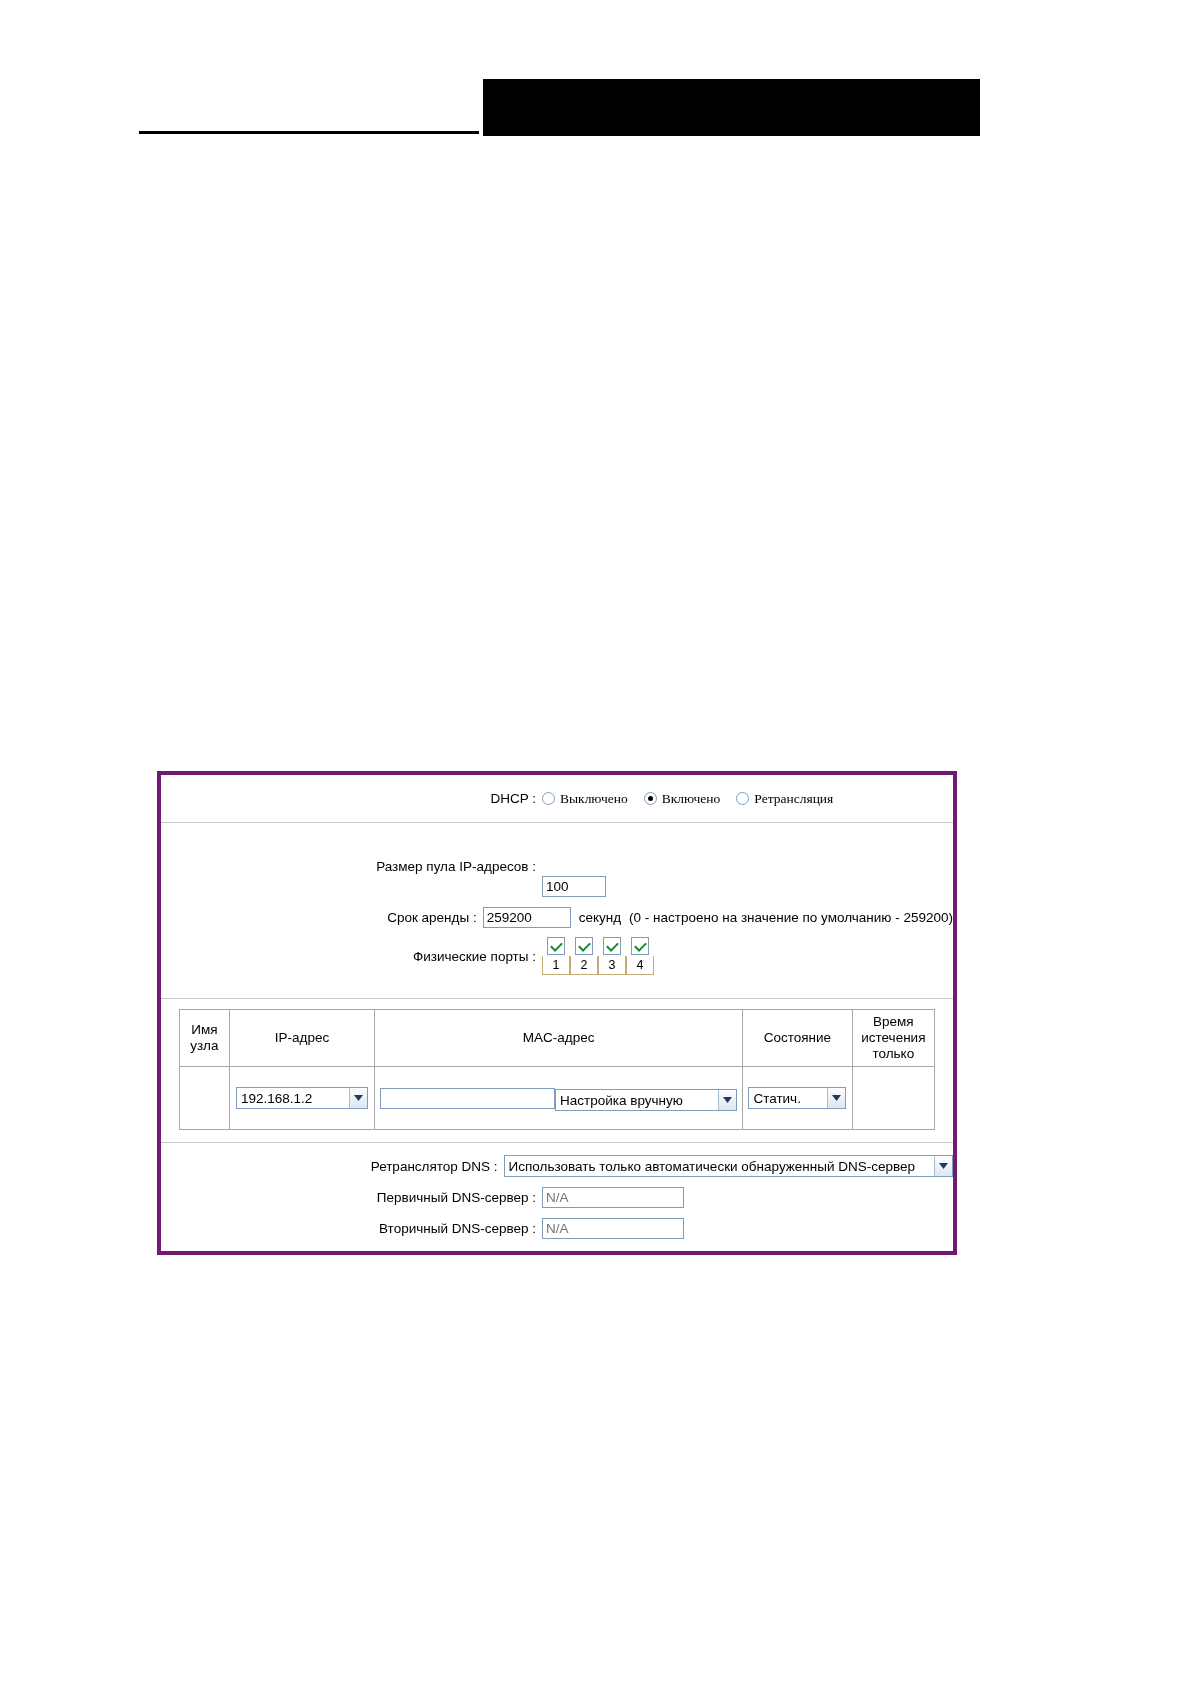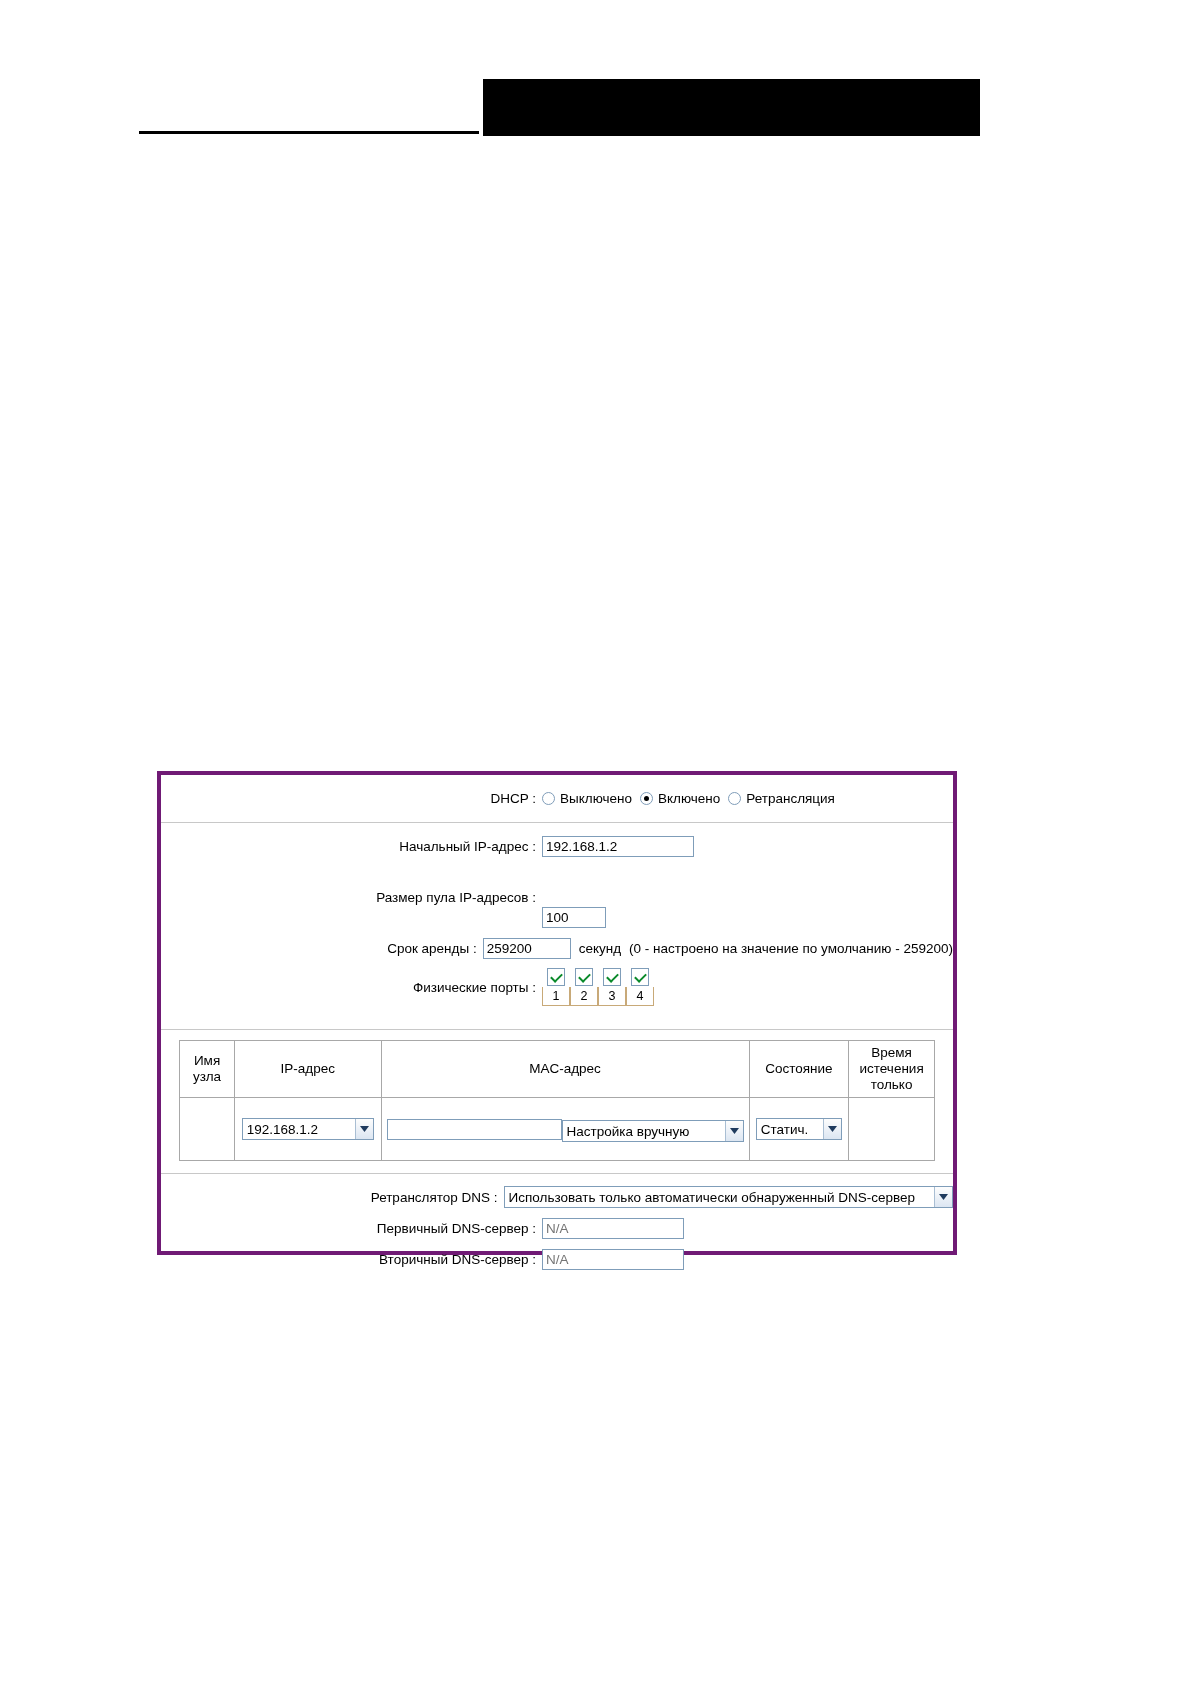--- a/index.html
+++ b/index.html
@@ -62,21 +62,22 @@
   }
   .dhcp-label {
     width: 375px;
     text-align: right;
     padding-right: 6px;
     white-space: nowrap;
   }
   .radio-group {
     display: flex;
     align-items: center;
-    gap: 8px;
+    gap: 16px;
+    font-family: Liberation Serif, serif;
   }
   .radio-item {
     display: flex;
     align-items: center;
     gap: 5px;
     white-space: nowrap;
   }
   .radio {
     width: 13px;
     height: 13px;
@@ -228,21 +229,21 @@
     border-left: 1px solid #a9bed3;
     display: flex;
     align-items: center;
     justify-content: center;
     flex: none;
   }
   .select .arrow svg { display: block; }
 
   .sel-ip   { width: 132px; }
   .sel-mac  { width: 182px; margin-top: 4px; }
-  .sel-state{ width: 86px; }
+  .sel-state{ width: 98px; }
   .sel-dns  { width: 500px; }
 
   .mac-input {
     width: 175px;
     height: 21px;
   }
 
   .cell-stack {
     display: flex;
     flex-direction: row;
@@ -283,24 +284,20 @@
       <label class="radio-item">
         <span class="radio"></span>
         <span>Ретрансляция</span>
       </label>
 
     </div>
   </div>
 
   <div class="section sec-divider settings">
 
-    <div class="field-row">
-      <div class="field-label">Начальный IP-адрес :</div>
-      <input class="textbox tb-start" type="text" value="192.168.1.2" style="">
-    </div>
 
     <div class="field-row">
       <div class="field-label">Размер пула IP-адресов :</div>
       <input class="textbox tb-pool" type="text" value="100" style="">
     </div>
 
     <div class="field-row">
       <div class="field-label">Срок аренды :</div>
       <input class="textbox tb-lease" type="text" value="259200" style="">
       <span class="hint">секунд</span>

